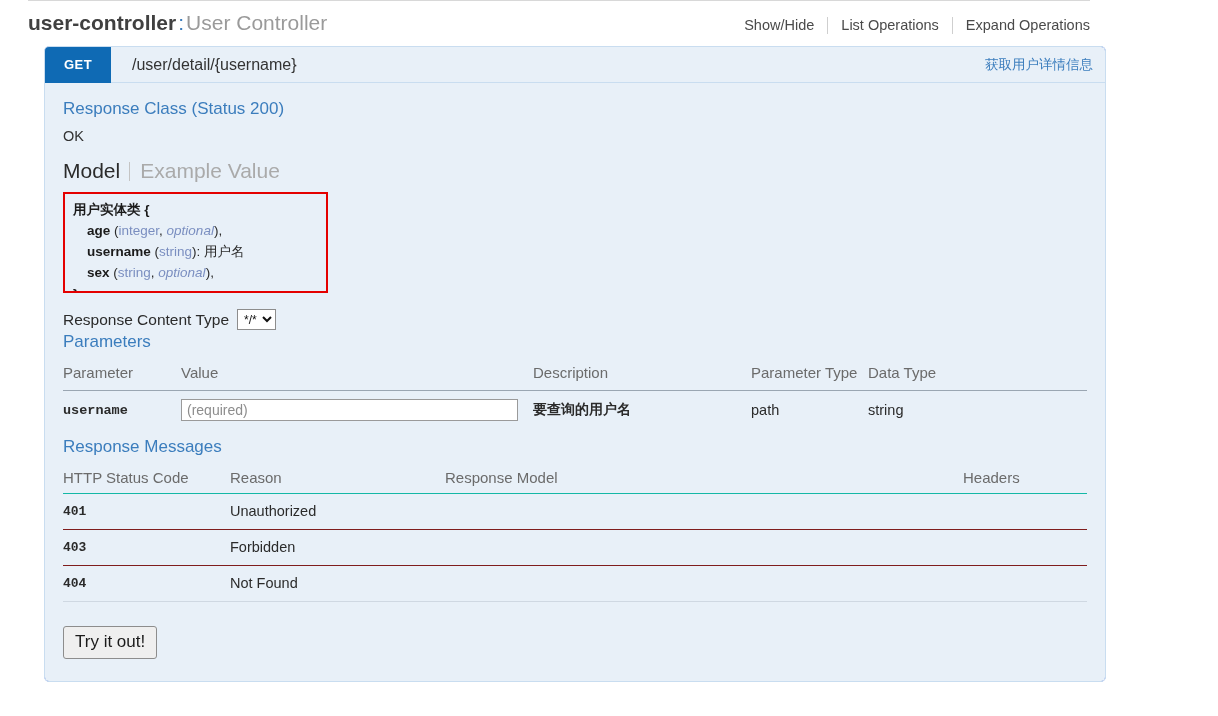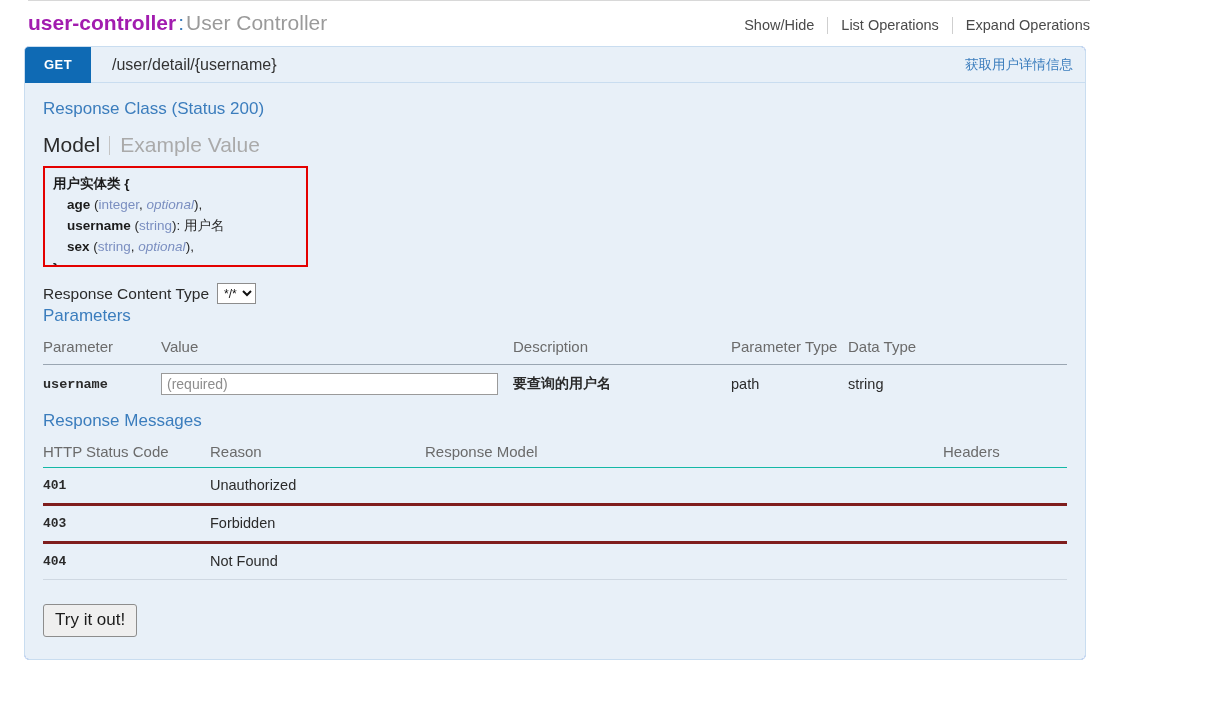--- a/index.html
+++ b/index.html
@@ -34,21 +34,21 @@
     align-items: baseline;
     justify-content: space-between;
   }
   .res-title {
     font-size: 21px;
     line-height: 26px;
     white-space: nowrap;
   }
   .res-title .name {
     font-weight: bold;
-    color: #a21caf;
+    color: #404040;
   }
   .res-title .colon {
     color: #3b7dbd;
     font-weight: normal;
     padding: 0 2px;
   }
   .res-title .desc {
     color: #9a9a9a;
     font-weight: normal;
   }
@@ -69,21 +69,21 @@
   .res-ops a:last-child { padding-right: 0; }
   .res-ops .sep {
     width: 1px; height: 17px;
     background: #cfcfcf;
     display: inline-block;
   }
 
   
   .operation {
     position: absolute;
-    left: 24px; top: 46px;
+    left: 44px; top: 46px;
     width: 1062px;
     border: 1px solid #c9ddf0;
     border-radius: 5px;
     background: #1d4ed8;
     overflow: hidden;
   }
   .op-bar {
     position: relative;
     height: 36px;
     background: #e8f0f8;
@@ -243,21 +243,21 @@
     font-size: 14px;
     padding: 1px 5px;
     color: #333;
   }
   .param-input::placeholder { color: #8d8d8d; opacity: 1; }
 
   .msgs-title { margin-top: 14px; }
   table.msgs thead th { border-bottom: 1px solid #14b8a6; padding-bottom: 7px; }
   table.msgs tbody td {
     padding: 9px 0 10px 0;
-    border-bottom: 3px solid #7f1d1d;
+    border-bottom: 1px solid #7f1d1d;
     color: #2b2b2b;
     vertical-align: middle;
   }
   table.msgs tbody tr:last-child td { border-bottom: 1px solid #cfd8e2; }
   td.code {
     font-family: "Liberation Mono", monospace;
     font-weight: bold;
     font-size: 13px;
     color: #1b1b1b;
   }
@@ -311,20 +311,21 @@
     <div class="op-bar">
       <div class="op-method">GET</div>
       <div class="op-path">/user/detail/{username}</div>
       <div class="op-summary">获取用户详情信息</div>
     </div>
 
     <div class="op-content">
 
       
       <h4 class="section">Response Class (Status 200)</h4>
+      <p class="status-ok">OK</p>
 
       <div class="model-tabs">
         <span class="tab">Model</span>
         <span class="tab-sep"></span>
         <span class="tab inactive">Example Value</span>
       </div>
 
       <div class="model-box">
         <div class="sig">
           <div>

